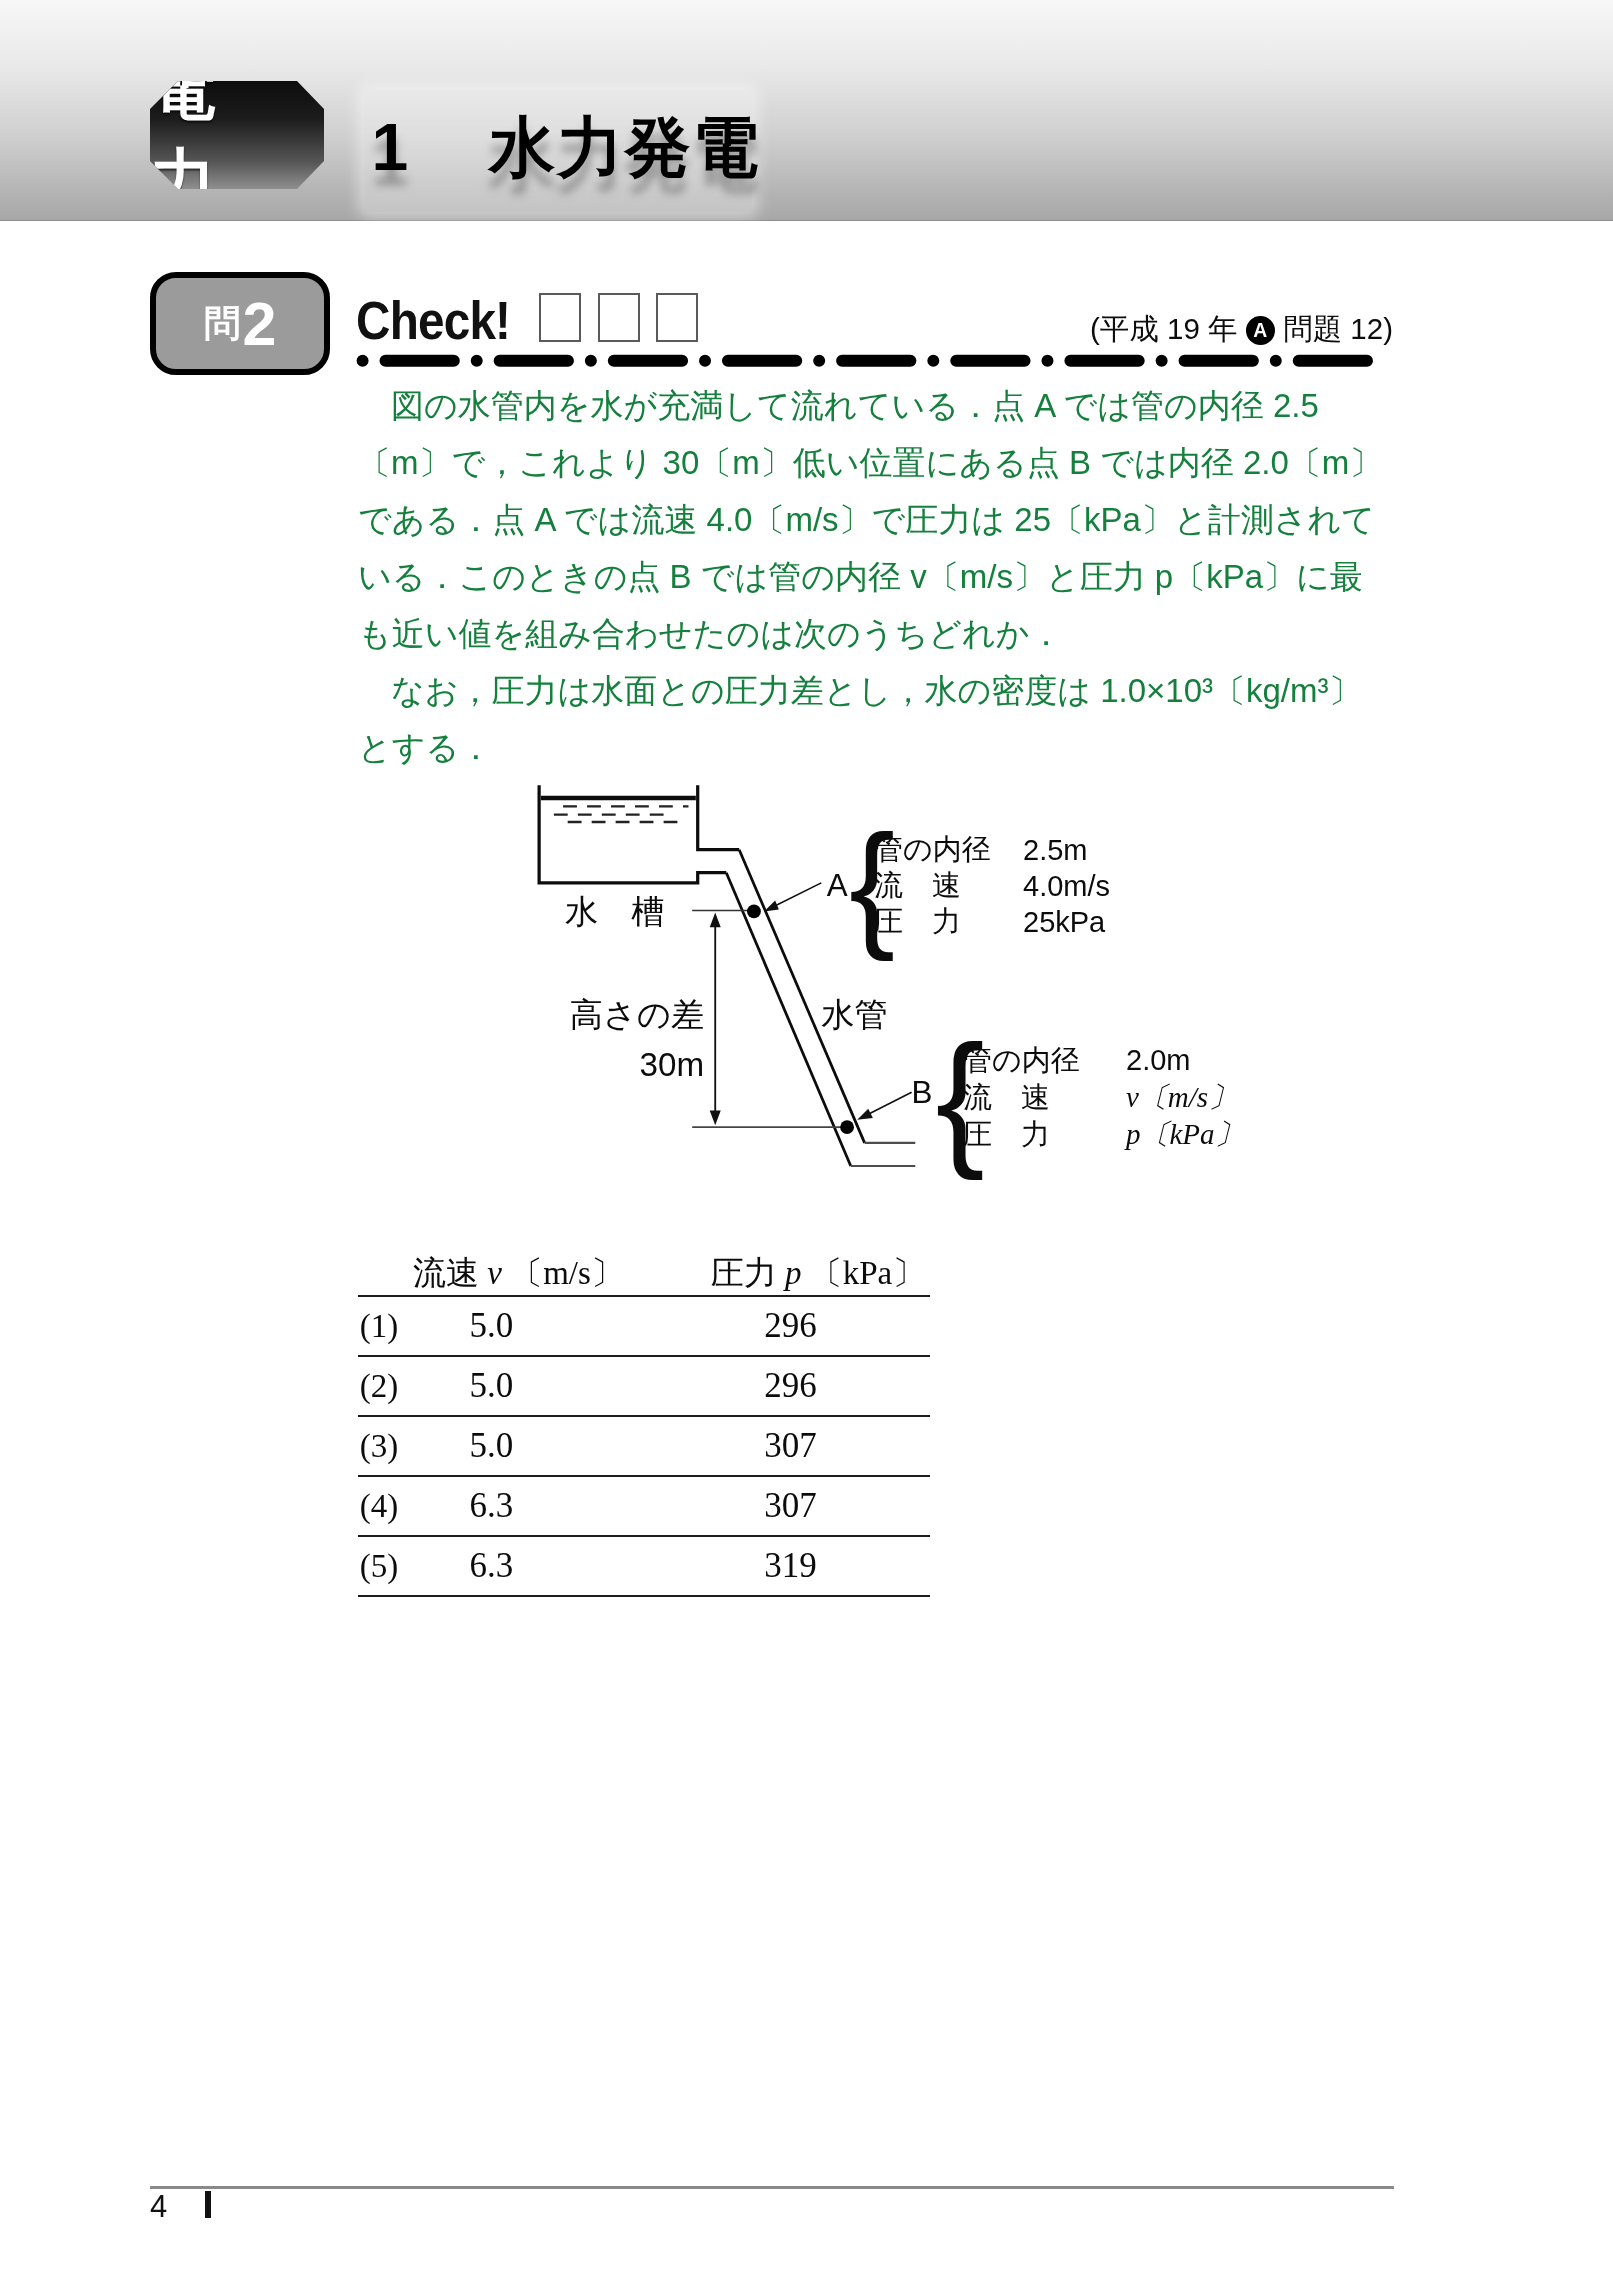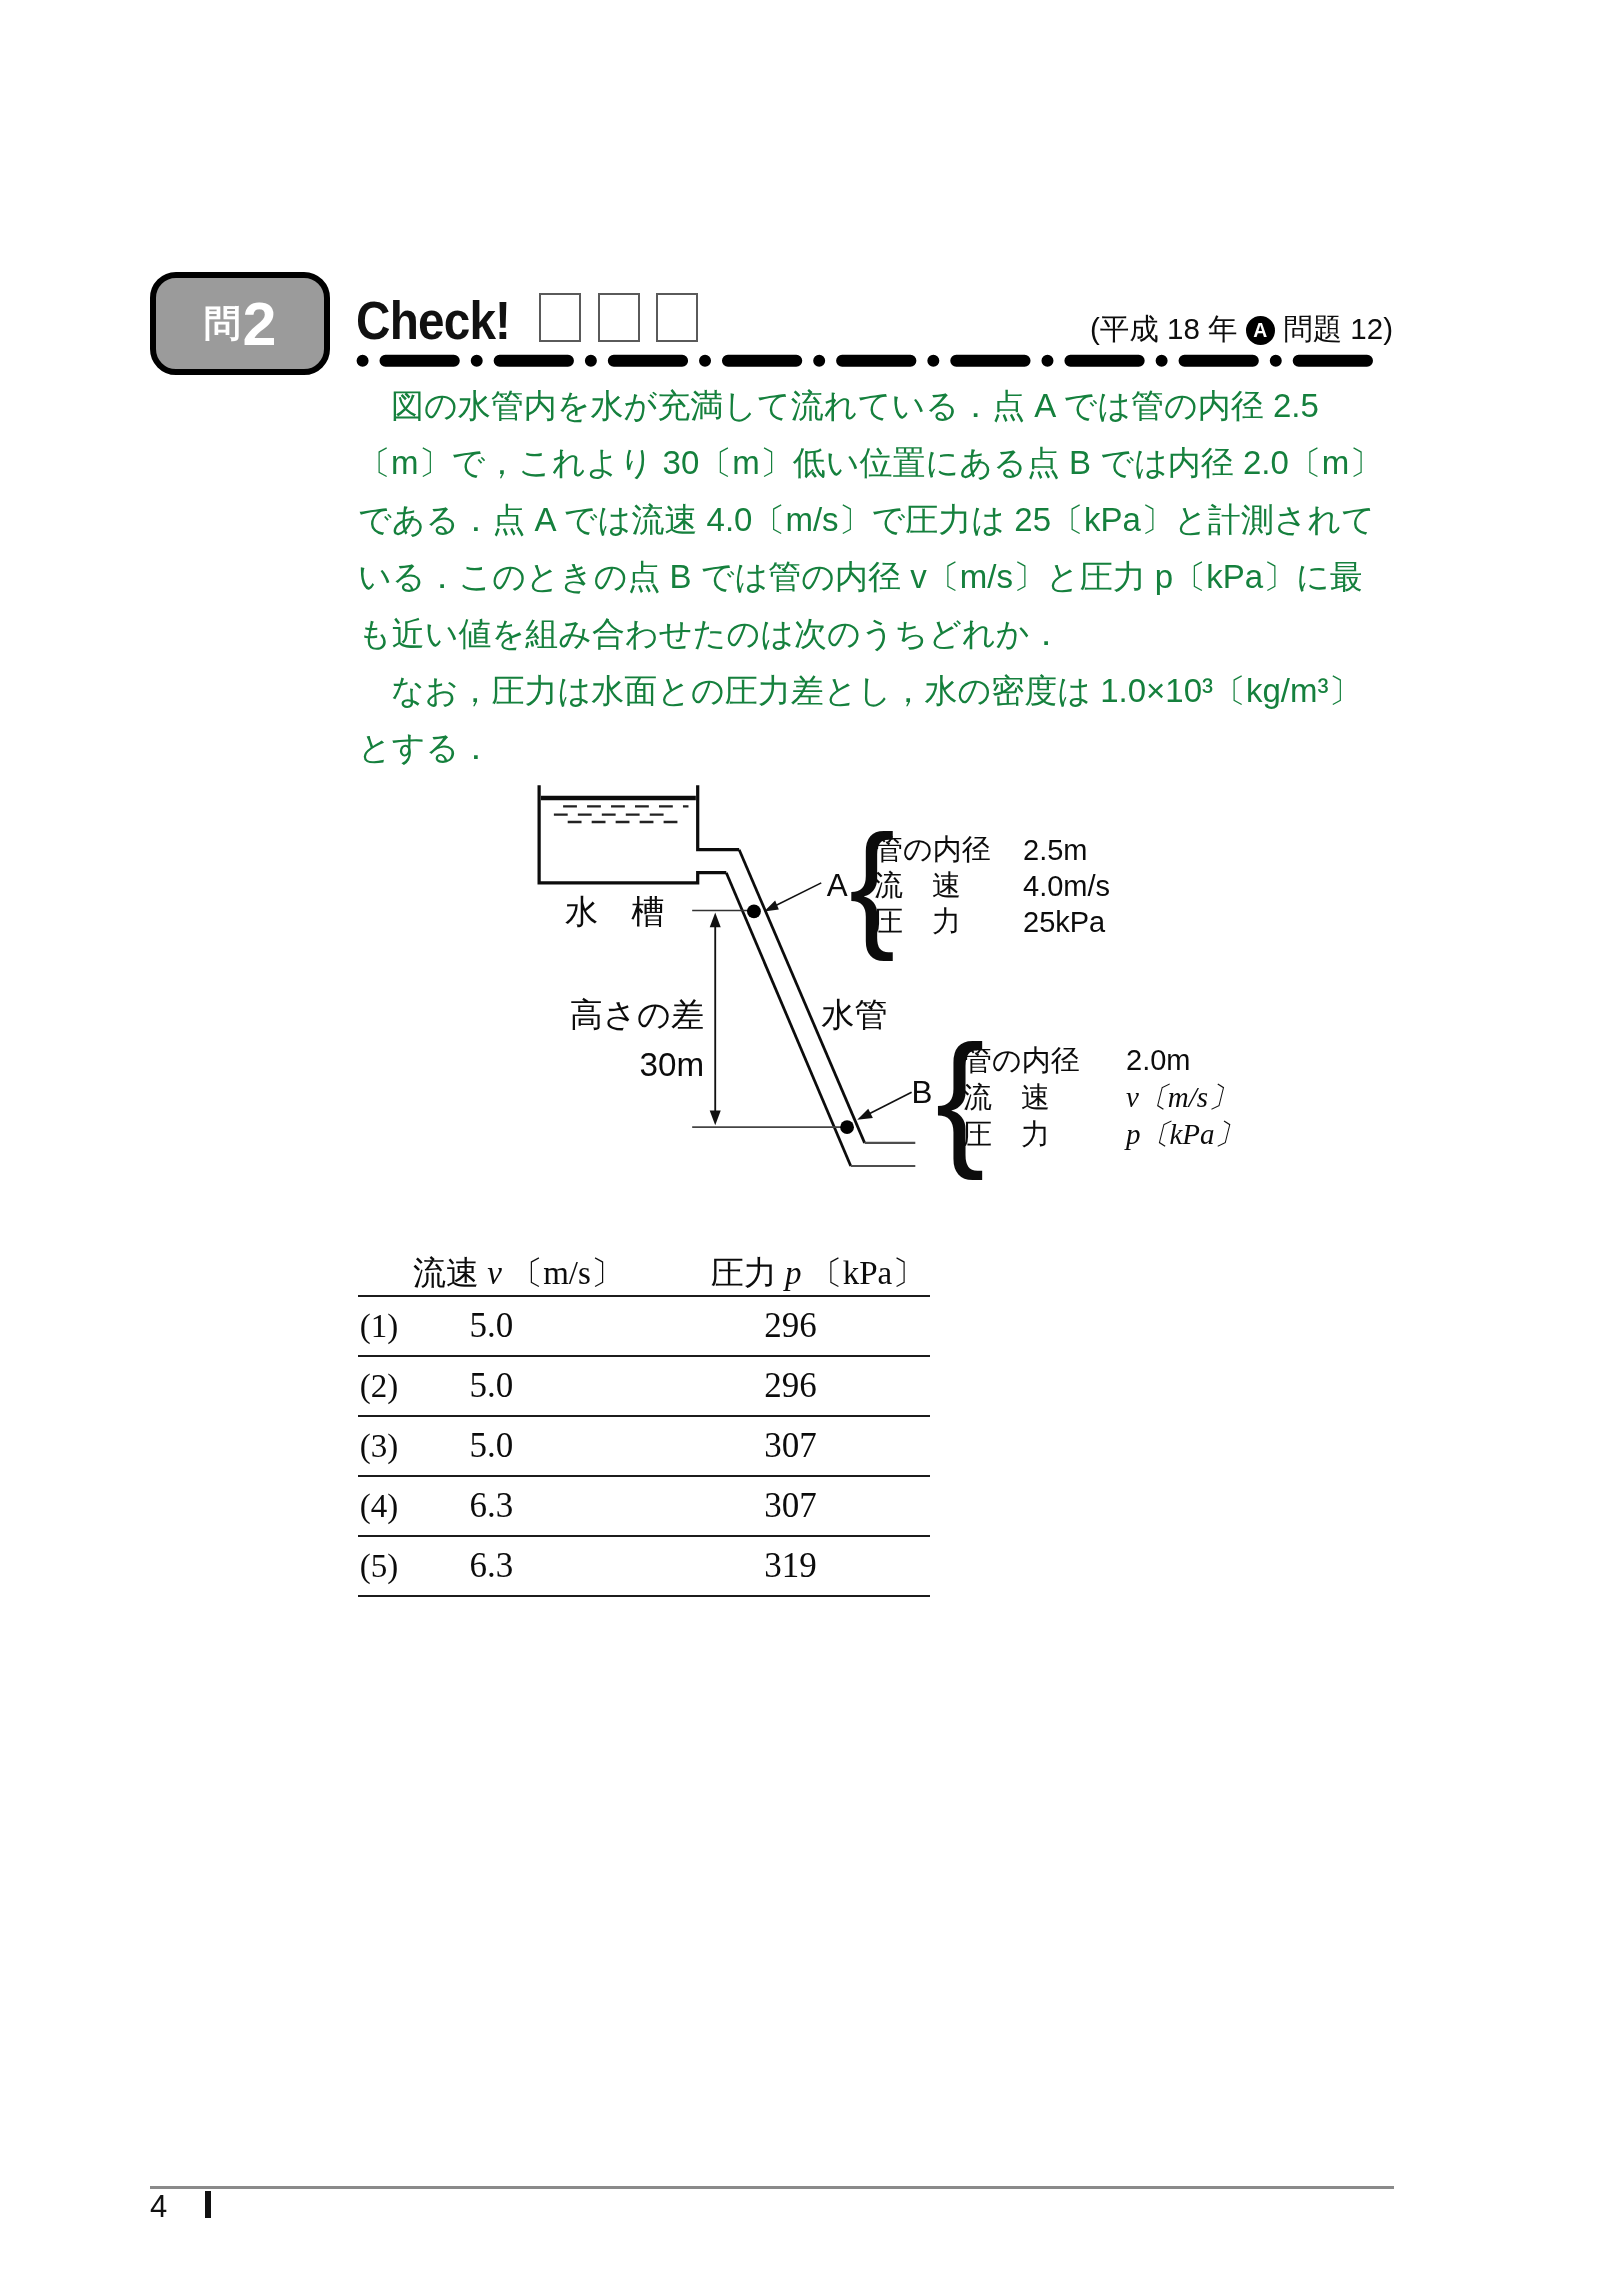--- a/index.html
+++ b/index.html
@@ -74,33 +74,43 @@
   
   .footer-rule{position:absolute;left:150px;top:2186px;width:1244px;height:2.8px;background:#8a8a8a;}
   .page-number{position:absolute;left:150px;top:2189px;font-size:31px;color:#111;}
   .footer-bar{position:absolute;left:205px;top:2191px;width:5.5px;height:27px;background:#111;}
 </style>
 </head>
 <body>
 
 <div class="page">
 
+  <div class="header-band">
+    <div class="cat-badge">
+      <span>電 力</span>
+    </div>
+    <div class="chapter-panel"></div>
+    <div class="chapter-title">
+      <span class="num">1</span>
+      <span class="ttl">水力発電</span>
+    </div>
+  </div>
 
   <div class="q-badge">
     <span class="q-kanji">問</span>
     <span class="q-num">2</span>
   </div>
   <div class="check-label">Check!</div>
   <div class="checkboxes">
     <span class="checkbox"></span>
     <span class="checkbox"></span>
     <span class="checkbox"></span>
   </div>
   <div class="source-note">
-    <span>(平成 18 年</span>
+    <span>(平成 19 年</span>
     <span class="circle-a">A</span>
     <span>問題 12)</span>
   </div>
 
   <svg class="dotted-rule" width="1043" height="15.7" viewBox="0 0 1130 17">
     <line x1="7" y1="8.5" x2="1120" y2="8.5" stroke="#000" stroke-width="13" stroke-linecap="round" stroke-dasharray="0 24.85 74 24.85"></line>
   </svg>
 
   <div class="problem">
     <div class="pline">　図の水管内を水が充満して流れている．点 A では管の内径 2.5</div>

